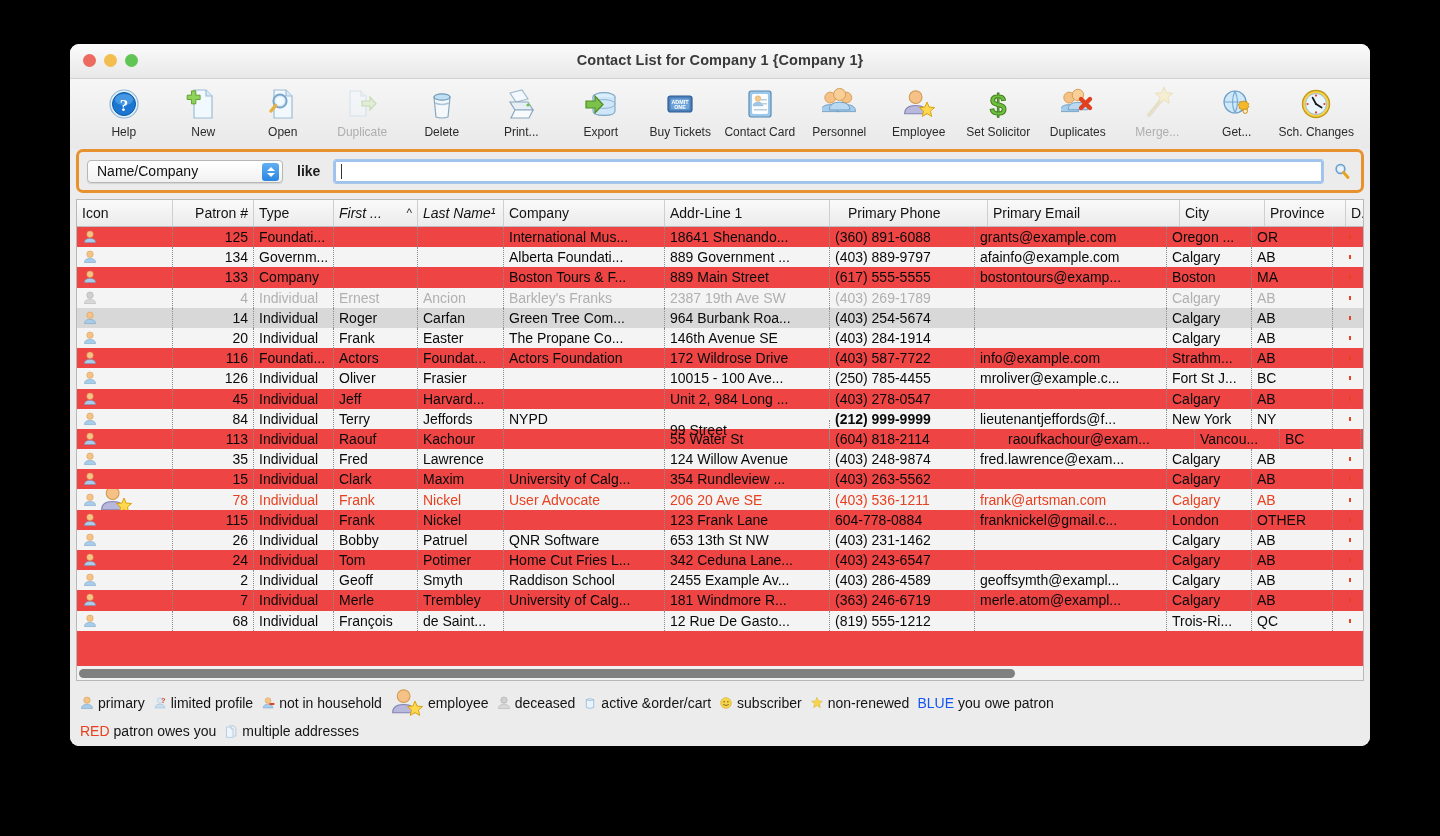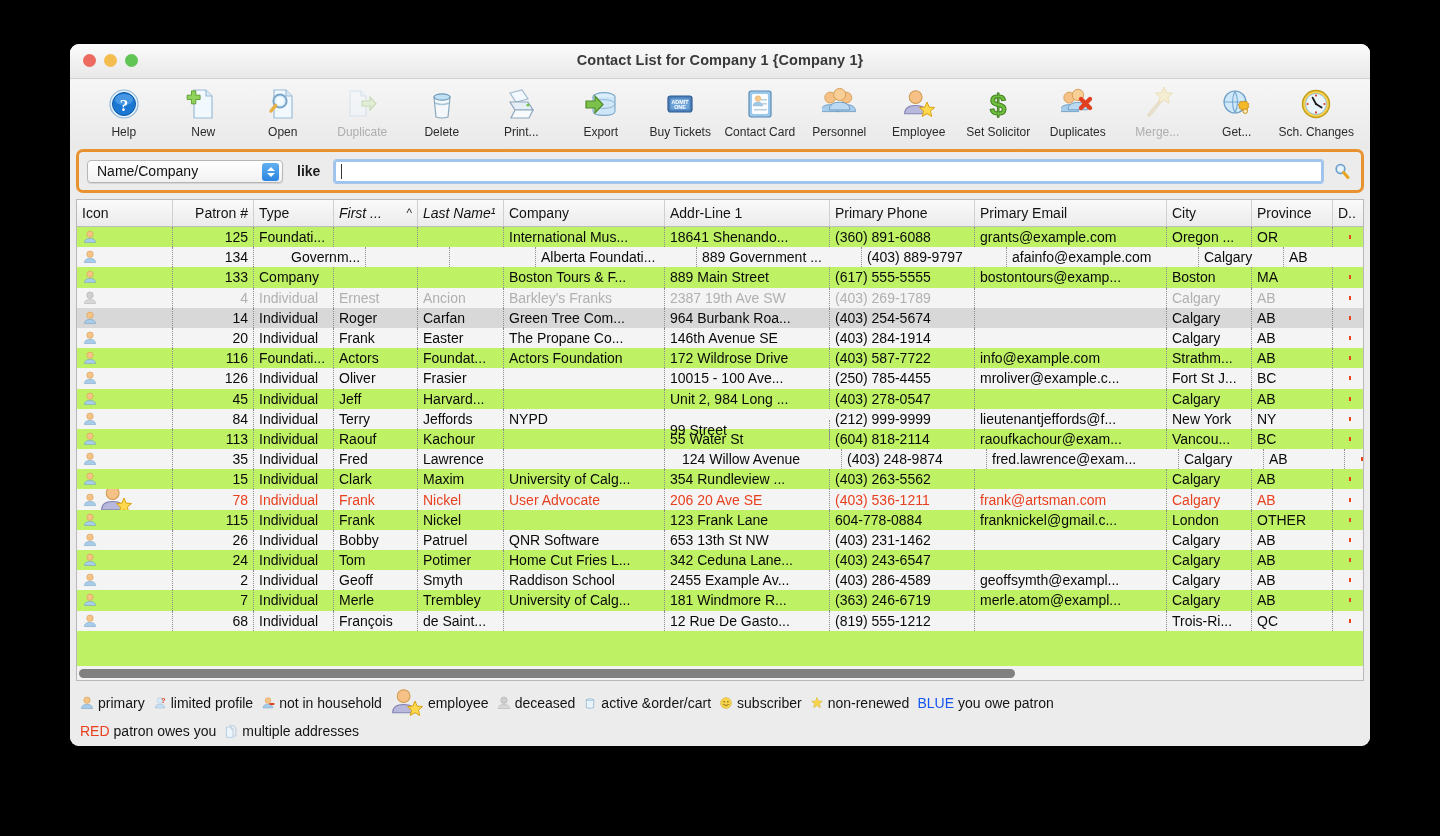--- a/index.html
+++ b/index.html
@@ -71,21 +71,21 @@
   .searchfield{
     flex:1;height:25px;background:#fff;border-radius:3px;
     border:1px solid #a8c7e8;outline:2px solid #9fc3ef;outline-offset:-3px;
     display:flex;align-items:center;padding-left:7px;box-sizing:border-box;position:relative;
     font-size:14px;color:#8c8c8c;
   }
   .caret{width:1px;height:15px;background:#333;margin-right:1px;}
   .magnify{margin-left:9px;margin-right:2px;display:flex;align-items:center;}
 
   
-  .tablearea{flex:1 1 auto;margin:6px 6px 0 6px;background:#bef264;border:1px solid #b8b8b8;
+  .tablearea{flex:1 1 auto;margin:6px 6px 0 6px;background:#ef4444;border:1px solid #b8b8b8;
     border-bottom:none;display:flex;flex-direction:column;overflow:hidden;}
   .thead{
     display:flex;height:26px;flex:0 0 26px;
     background:linear-gradient(#fafafa,#ebebeb);
     border-bottom:1px solid #bdbdbd;font-size:14px;color:#131313;
   }
   .th{
     display:flex;align-items:center;box-sizing:border-box;
     padding:0 5px;border-right:1px solid #cfcfcf;overflow:hidden;white-space:nowrap;
   }
@@ -391,21 +391,21 @@
         </div>
         <div class="th ital" style="width: 86px; flex: 0 0 86px;">
           <span>Last Name¹</span>
         </div>
         <div class="th" style="width: 161px; flex: 0 0 161px;">
           <span>Company</span>
         </div>
         <div class="th" style="width: 165px; flex: 0 0 165px;">
           <span>Addr-Line 1</span>
         </div>
-        <div class="th" style="width: 145px; flex: 0 0 145px;">
+        <div class="th" style="width: 145px; flex: 0 0 145px; margin-left: 13px;">
           <span>Primary Phone</span>
         </div>
         <div class="th" style="width: 192px; flex: 0 0 192px;">
           <span>Primary Email</span>
         </div>
         <div class="th" style="width: 85px; flex: 0 0 85px;">
           <span>City</span>
         </div>
         <div class="th" style="width: 81px; flex: 0 0 81px;">
           <span>Province</span>
@@ -445,21 +445,21 @@
             <span style="display: inline-flex;">
               <svg width="14" height="14" viewBox="0 0 34 34">
                 <g transform="translate(17,17) scale(1.12) translate(-17,-17)">
                   <path d="M5 29 q0-9 12-9 q12 0 12 9 z" fill="#a8cdeb" stroke="#6d9cc2" stroke-width="1.1"></path>
                   <circle cx="17" cy="11" r="7" fill="#f6c387" stroke="#d09a4e" stroke-width="1.1"></circle>
                 </g>
               </svg>
             </span>
           </div>
           <div class="cell num" style="width: 81px; flex: 0 0 81px;">134</div>
-          <div class="cell" style="width: 80px; flex: 0 0 80px; margin-left: 32px;">Governm...</div>
+          <div class="cell" style="width: 80px; flex: 0 0 80px;">Governm...</div>
           <div class="cell" style="width: 84px; flex: 0 0 84px;"></div>
           <div class="cell" style="width: 86px; flex: 0 0 86px;"></div>
           <div class="cell" style="width: 161px; flex: 0 0 161px;">Alberta Foundati...</div>
           <div class="cell" style="width: 165px; flex: 0 0 165px;">889 Government ...</div>
           <div class="cell" style="width: 145px; flex: 0 0 145px;">(403) 889-9797</div>
           <div class="cell" style="width: 192px; flex: 0 0 192px;">afainfo@example.com</div>
           <div class="cell" style="width: 85px; flex: 0 0 85px;">Calgary</div>
           <div class="cell" style="width: 81px; flex: 0 0 81px;">AB</div>
           <div class="dcol" style="width: 34px; flex: 0 0 34px;">
             <span class="dmark"></span>
@@ -650,21 +650,21 @@
                 </g>
               </svg>
             </span>
           </div>
           <div class="cell num" style="width: 81px; flex: 0 0 81px;">84</div>
           <div class="cell" style="width: 80px; flex: 0 0 80px;">Individual</div>
           <div class="cell" style="width: 84px; flex: 0 0 84px;">Terry</div>
           <div class="cell" style="width: 86px; flex: 0 0 86px;">Jeffords</div>
           <div class="cell" style="width: 161px; flex: 0 0 161px;">NYPD</div>
           <div class="cell" style="width: 165px; flex: 0 0 165px; margin-top: 22px;">99 Street</div>
-          <div class="cell" style="width: 145px; flex: 0 0 145px;">(212) 999-9999</div>
+          <div class="cell" style="width: 145px; flex: 0 0 145px; font-weight: bold;">(212) 999-9999</div>
           <div class="cell" style="width: 192px; flex: 0 0 192px;">lieutenantjeffords@f...</div>
           <div class="cell" style="width: 85px; flex: 0 0 85px;">New York</div>
           <div class="cell" style="width: 81px; flex: 0 0 81px;">NY</div>
           <div class="dcol" style="width: 34px; flex: 0 0 34px;">
             <span class="dmark"></span>
           </div>
         </div>
         <div class="row">
           <div class="cell icon" style="width: 96px; flex: 0 0 96px;">
             <span style="display: inline-flex;">
@@ -676,21 +676,21 @@
               </svg>
             </span>
           </div>
           <div class="cell num" style="width: 81px; flex: 0 0 81px;">113</div>
           <div class="cell" style="width: 80px; flex: 0 0 80px;">Individual</div>
           <div class="cell" style="width: 84px; flex: 0 0 84px;">Raouf</div>
           <div class="cell" style="width: 86px; flex: 0 0 86px;">Kachour</div>
           <div class="cell" style="width: 161px; flex: 0 0 161px;"></div>
           <div class="cell" style="width: 165px; flex: 0 0 165px;">55 Water St</div>
           <div class="cell" style="width: 145px; flex: 0 0 145px;">(604) 818-2114</div>
-          <div class="cell" style="width: 192px; flex: 0 0 192px;">raoufkachour@exam...</div>
+          <div class="cell" style="width: 192px; flex: 0 0 192px; margin-left: 28px;">raoufkachour@exam...</div>
           <div class="cell" style="width: 85px; flex: 0 0 85px;">Vancou...</div>
           <div class="cell" style="width: 81px; flex: 0 0 81px;">BC</div>
           <div class="dcol" style="width: 34px; flex: 0 0 34px;">
             <span class="dmark"></span>
           </div>
         </div>
         <div class="row alt">
           <div class="cell icon" style="width: 96px; flex: 0 0 96px;">
             <span style="display: inline-flex;">
               <svg width="14" height="14" viewBox="0 0 34 34">
@@ -699,21 +699,21 @@
                   <circle cx="17" cy="11" r="7" fill="#f6c387" stroke="#d09a4e" stroke-width="1.1"></circle>
                 </g>
               </svg>
             </span>
           </div>
           <div class="cell num" style="width: 81px; flex: 0 0 81px;">35</div>
           <div class="cell" style="width: 80px; flex: 0 0 80px;">Individual</div>
           <div class="cell" style="width: 84px; flex: 0 0 84px;">Fred</div>
           <div class="cell" style="width: 86px; flex: 0 0 86px;">Lawrence</div>
           <div class="cell" style="width: 161px; flex: 0 0 161px;"></div>
-          <div class="cell" style="width: 165px; flex: 0 0 165px; margin-left: 12px;">124 Willow Avenue</div>
+          <div class="cell" style="width: 165px; flex: 0 0 165px;">124 Willow Avenue</div>
           <div class="cell" style="width: 145px; flex: 0 0 145px;">(403) 248-9874</div>
           <div class="cell" style="width: 192px; flex: 0 0 192px;">fred.lawrence@exam...</div>
           <div class="cell" style="width: 85px; flex: 0 0 85px;">Calgary</div>
           <div class="cell" style="width: 81px; flex: 0 0 81px;">AB</div>
           <div class="dcol" style="width: 34px; flex: 0 0 34px;">
             <span class="dmark"></span>
           </div>
         </div>
         <div class="row">
           <div class="cell icon" style="width: 96px; flex: 0 0 96px;">

